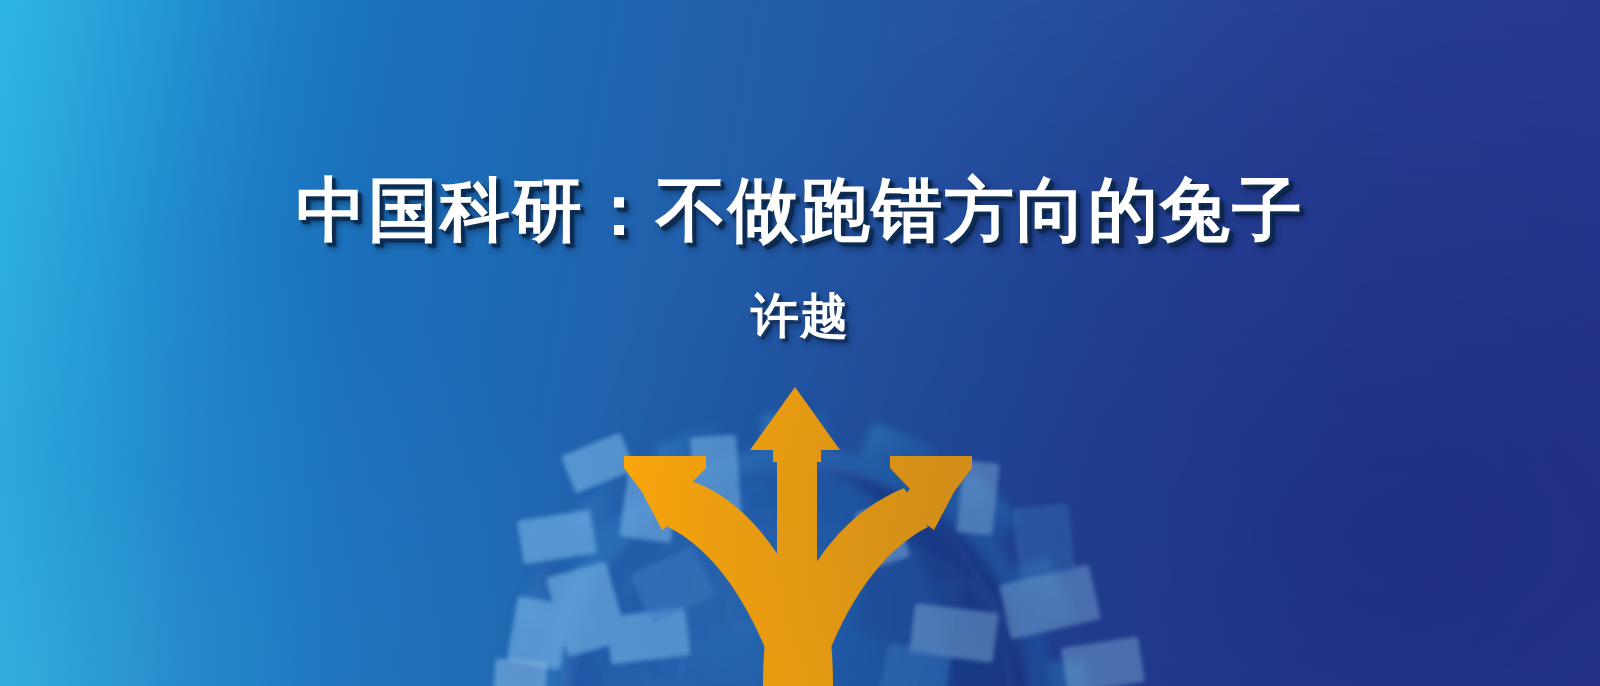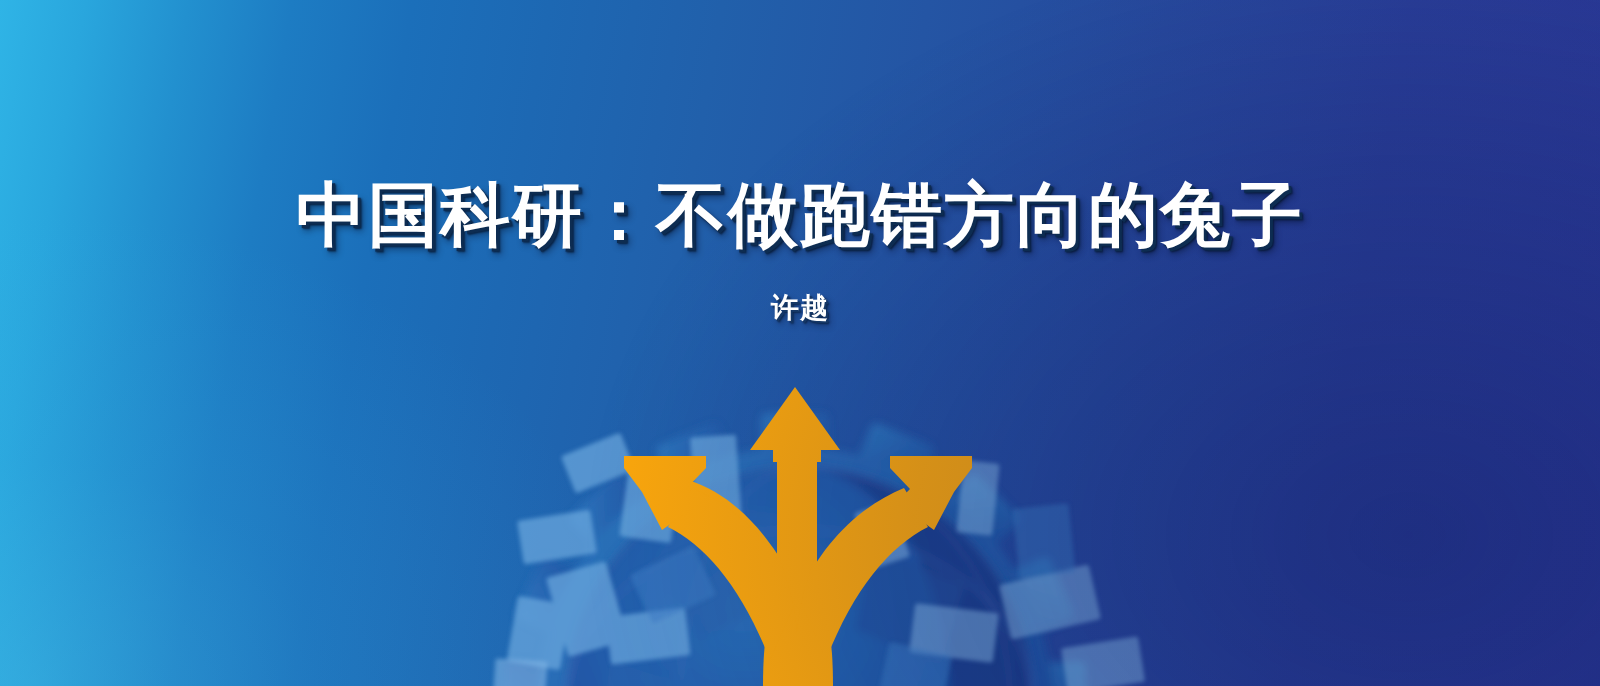--- a/index.html
+++ b/index.html
@@ -5,21 +5,21 @@
   html, body {
     margin: 0;
     padding: 0;
     background: #000;
   }
   #slide {
     position: relative;
     width: 1600px;
     height: 686px;
     overflow: hidden;
-    font-family: Liberation Sans, sans-serif;
+    font-family: Liberation Mono, monospace;
     
     background:
       linear-gradient(100deg,
         #2fb4e6 0%,
         #29a6dd 5%,
         #2290cf 11%,
         #1d7cc3 17%,
         #1b6fba 24%,
         #1d68b3 32%,
         #2160ab 42%,
@@ -87,21 +87,21 @@
       5px 6px 7px rgba(2,12,32,0.45);
   }
   .slide-subtitle {
     position: absolute;
     left: 0;
     top: 291px;
     width: 1600px;
     margin: 0;
     text-align: center;
     color: #ffffff;
-    font-size: 28px;
+    font-size: 48px;
     font-weight: bold;
     letter-spacing: 1px;
     line-height: 1.2;
     white-space: nowrap;
     text-shadow:
       2px 2px 0 #143766,
       3px 3px 2px rgba(6,24,52,0.7),
       4px 5px 6px rgba(2,12,32,0.4);
   }
 </style>

